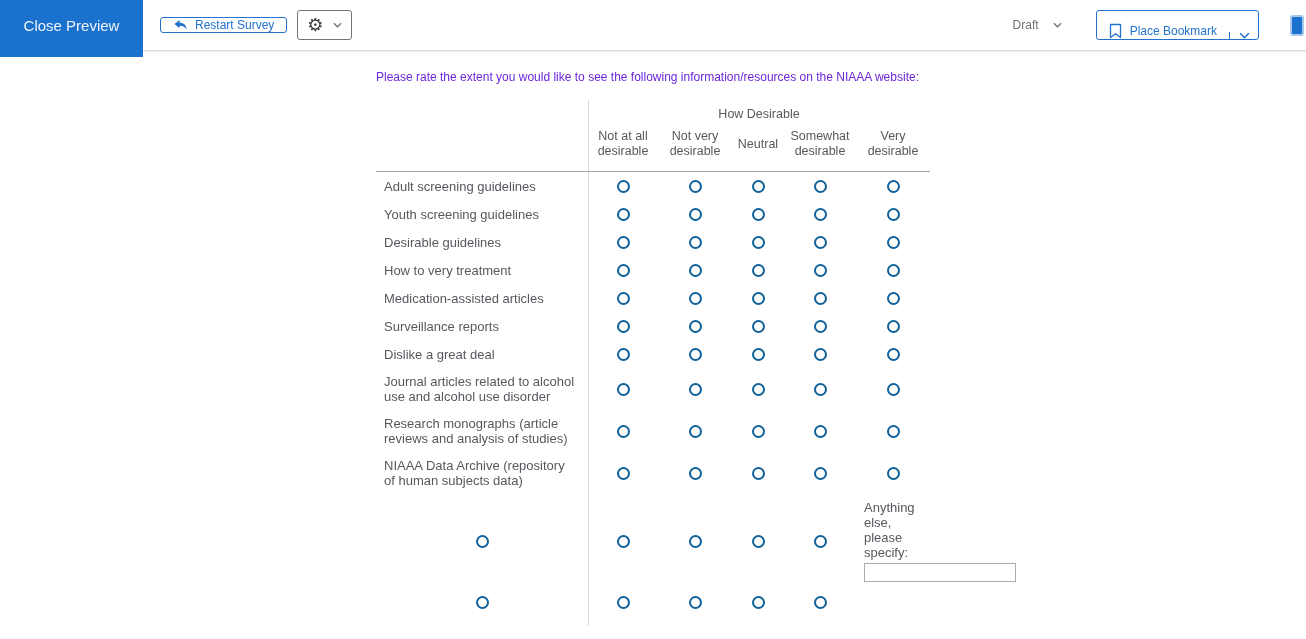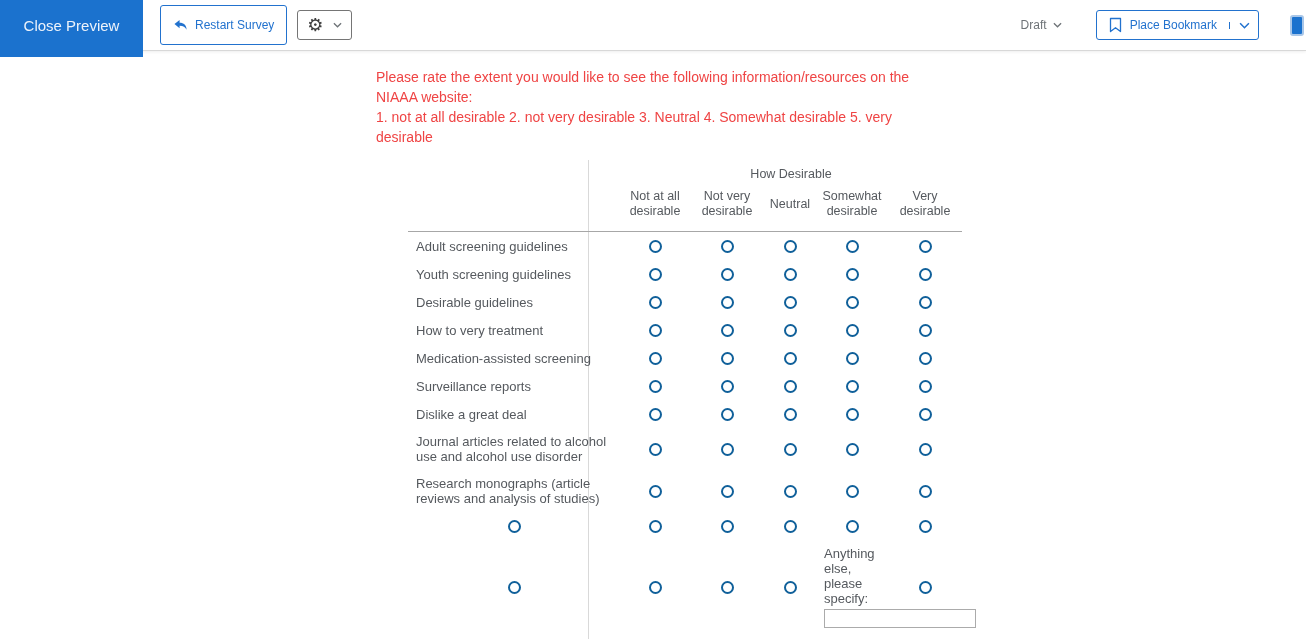--- a/index.html
+++ b/index.html
@@ -7,47 +7,47 @@
     font-family:"Liberation Sans", sans-serif; color:#55595E; }
 
   
   .topbar { position:relative; display:flex; align-items:center; height:51px;
     background:#fff; border-bottom:1px solid #d8d8d8; box-shadow:0 1px 3px rgba(0,0,0,.07); }
   .close-preview { flex:0 0 143px; width:143px; height:63px; background:#1B72CE;
     color:#EDF3FB; display:flex; align-items:center; justify-content:center;
     font-size:15px; cursor:pointer; }
   .restart-btn { margin-left:17px; display:flex; align-items:center; gap:7px;
     border:1px solid #2272CE; border-radius:3px; background:#fff; color:#2272CE;
-    font-size:12px; height:40px; padding:0 12px; cursor:pointer;
+    font-size:12px; height:16px; padding:0 12px; cursor:pointer;
     font-family:"Liberation Sans", sans-serif; }
   .gear-btn { margin-left:10px; display:flex; align-items:center; gap:9px;
     border:1px solid #757575; border-radius:3px; background:#fff; height:30px;
     padding:0 9px; cursor:pointer; }
   .gear-glyph { font-size:18px; color:#3F3F3F; line-height:1; }
   .chev { color:#6E7377; display:inline-flex; }
   .spacer { flex:1; }
-  .draft { display:flex; align-items:center; gap:6px; color:#6E7377; font-size:12px;
+  .draft { display:flex; align-items:center; gap:14px; color:#6E7377; font-size:12px;
     margin-right:34px; cursor:pointer; }
-  .bookmark-btn { display:flex; align-items:center; border:1px solid #2272CE;
+  .bookmark-btn { display:flex; align-items:flex-end; border:1px solid #2272CE;
     border-radius:3px; height:30px; color:#2272CE; font-size:12px; cursor:pointer;
     overflow:hidden; background:#fff; }
   .bookmark-main { display:flex; align-items:center; gap:8px; padding:0 12px; }
   .bookmark-caret { display:flex; align-items:center; justify-content:center;
     width:29px; border-left:1px solid #2272CE; color:#2272CE; cursor:pointer; }
   .phone-icon { width:14px; height:21px; background:#1B72CE; border:2px solid #A8C6E8;
     border-radius:3px; margin-left:31px; margin-right:2px; flex:0 0 auto; cursor:pointer; }
 
   
   .content { width:554px; margin:16px auto 0; }
-  .question { font-size:14px; line-height:20px; color:#ef4444; }
+  .question { font-size:12px; line-height:20px; color:#6d28d9; }
   .question p { margin:0; }
 
   .matrix { position:relative; margin-top:13px; padding-bottom:10px; }
   .vdivider { position:absolute; left:212px; top:0; bottom:0; width:1px; background:#D9D9D9; }
-  .grid { display:grid; grid-template-columns:212px 70px 74px 52px 72px 74px; position:relative;margin-left:32px; }
+  .grid { display:grid; grid-template-columns:212px 70px 74px 52px 72px 74px; position:relative; }
   .group-header { grid-column:2 / -1; text-align:center; font-size:12.5px; padding:7px 0 6px; }
   .col-header { font-size:12.5px; text-align:center; display:flex; align-items:center;
     justify-content:center; padding:2px 2px 12px; line-height:15px; }
   .corner { }
   .header-rule { grid-column:1 / -1; border-top:1px solid #A7A7A7; height:0; }
   .label-cell { font-size:13px; line-height:15px; padding:6px 10px 6px 8px;
     display:flex; flex-direction:column; justify-content:center; min-height:28px; }
   .radio-cell { display:flex; align-items:center; justify-content:center; min-height:28px; }
   .radio { width:13px; height:13px; border:2.5px solid #10609A; border-radius:50%;
     background:#fff; cursor:pointer; display:inline-block; }
@@ -104,21 +104,20 @@
         </svg>
     </div>
   </div>
 
   <div class="phone-icon"></div>
 </div>
 
 <div class="content">
   <div class="question">
     <p>Please rate the extent you would like to see the following information/resources on the NIAAA website:</p>
-    <p>1. not at all desirable 2. not very desirable 3. Neutral 4. Somewhat desirable 5. very desirable</p>
   </div>
 
   <div class="matrix">
     <div class="vdivider"></div>
     <div class="grid" id="matrix-grid">
         <div class="corner"></div>
         <div class="group-header">How Desirable</div>
         <div class="corner"></div>
         <div class="col-header">Not at all desirable</div>
         <div class="col-header">Not very desirable</div>
@@ -192,21 +191,21 @@
         <div class="radio-cell">
           <span class="radio"></span>
         </div>
         <div class="radio-cell">
           <span class="radio"></span>
         </div>
         <div class="radio-cell">
           <span class="radio"></span>
         </div>
         <div class="label-cell">
-          <span>Medication-assisted screening</span>
+          <span>Medication-assisted articles</span>
         </div>
         <div class="radio-cell">
           <span class="radio"></span>
         </div>
         <div class="radio-cell">
           <span class="radio"></span>
         </div>
         <div class="radio-cell">
           <span class="radio"></span>
         </div>
@@ -280,20 +279,23 @@
           <span class="radio"></span>
         </div>
         <div class="radio-cell">
           <span class="radio"></span>
         </div>
         <div class="radio-cell">
           <span class="radio"></span>
         </div>
         <div class="radio-cell">
           <span class="radio"></span>
+        </div>
+        <div class="label-cell">
+          <span>NIAAA Data Archive (repository of human subjects data)</span>
         </div>
         <div class="radio-cell">
           <span class="radio"></span>
         </div>
         <div class="radio-cell">
           <span class="radio"></span>
         </div>
         <div class="radio-cell">
           <span class="radio"></span>
         </div>

